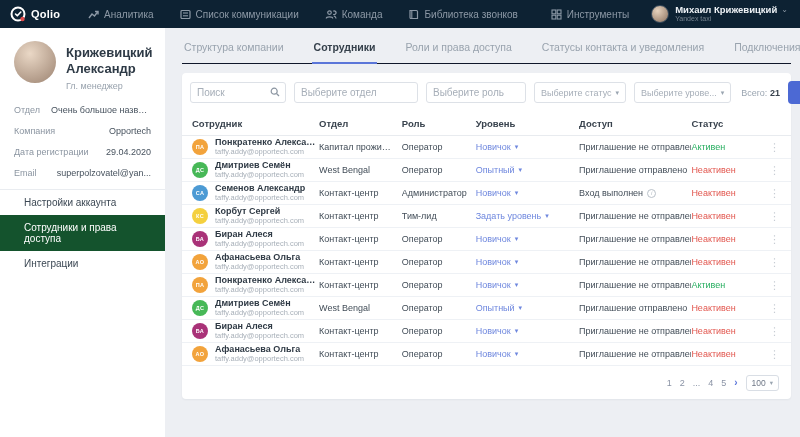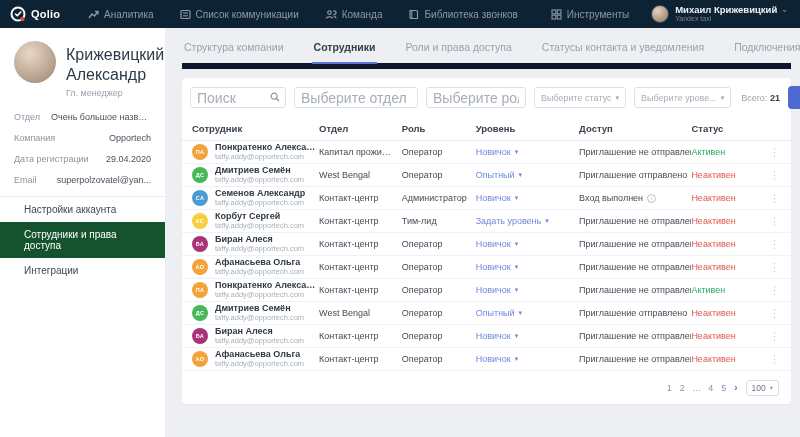--- a/index.html
+++ b/index.html
@@ -25,41 +25,41 @@
   .user-company { color: #76838f; font-size: 7px; }
 
   
   .shell { display: flex; height: 409px; }
   .sidebar { width: 165px; background: #fff; flex: 0 0 165px; }
   .main { flex: 1; background: #edeff3; overflow: hidden; }
 
   
   .profile { display: flex; gap: 10px; padding: 13px 12px 10px 14px; align-items: flex-start; }
   .profile-photo { width: 42px; height: 42px; border-radius: 50%; background: radial-gradient(circle at 38% 30%, #ead8c6, #9b8270); flex: 0 0 42px; }
-  .profile-name { font-size: 16px; font-weight: 400; color: #2e3a46; line-height: 1.25; margin-top: 4px; }
+  .profile-name { font-size: 13px; font-weight: 700; color: #2e3a46; line-height: 1.25; margin-top: 4px; }
   .profile-role { font-size: 9px; color: #98a2ad; margin-top: 3px; }
   .details { padding: 4px 14px 0 14px; }
   .detail-row { display: flex; justify-content: space-between; align-items: baseline; margin-bottom: 11px; gap: 6px; }
   .detail-label { font-size: 9px; color: #8b95a1; white-space: nowrap; }
   .detail-value { font-size: 9px; color: #47525e; white-space: nowrap; overflow: hidden; text-overflow: ellipsis; max-width: 100px; text-align: right; }
   .settings-divider { border-top: 1px solid #e9ecf0; margin-top: 4px; }
   .settings-title { font-size: 8.5px; letter-spacing: 1.3px; color: #9aa5b1; margin: 13px 0 9px 14px; }
   .settings-item { font-size: 10px; color: #3c4854; padding: 7px 10px 7px 24px; cursor: pointer; }
   .settings-item.active { background: #14532d; color: #ffffff; }
 
   
   .tabs-wrap { padding: 13px 9px 0 17px; }
-  .tabs { display: flex; gap: 26px; border-bottom: 6px solid #0f172a; }
+  .tabs { display: flex; gap: 26px; border-bottom: 1px solid #0f172a; }
   .tab { font-size: 10.5px; color: #99a3ae; padding: 0 2px 9px 2px; cursor: pointer; white-space: nowrap; }
   .tab.active { color: #343f4a; font-weight: 700; border-bottom: 2px solid #5b76d9; margin-bottom: -1px; }
 
   
   .card { background: #fff; border-radius: 4px; margin: 9px 9px 0 17px; box-shadow: 0 1px 2px rgba(16,30,54,.05); }
   .filters { display: flex; align-items: center; gap: 8px; padding: 8px 8px 7px 8px; }
-  .tinput { height: 21px; border: 1px solid #dde1e7; border-radius: 3px; font-size: 14px; padding: 0 6px; color: #39434e; font-family: "Liberation Sans", sans-serif; outline: none; background: #fff; }
+  .tinput { height: 21px; border: 1px solid #dde1e7; border-radius: 3px; font-size: 10px; padding: 0 6px; color: #39434e; font-family: "Liberation Sans", sans-serif; outline: none; background: #fff; }
   .tinput::placeholder { color: #a6aeb8; }
   .search-wrap { position: relative; }
   .search-wrap input { width: 96px; padding-right: 20px; }
   .search-icon { position: absolute; right: 6px; top: 5px; }
   .in-dept { width: 124px; }
   .in-role { width: 100px; }
   .fselect { width: 106px; height: 21px; border: 1px solid #dde1e7; border-radius: 3px; display: flex; align-items: center; justify-content: space-between; padding: 0 6px; cursor: pointer; background: #fff; }
   .fselect .ph { font-size: 9px; color: #a6aeb8; white-space: nowrap; overflow: hidden; text-overflow: ellipsis; }
   .fselect .caret { font-size: 7px; color: #9aa5b1; margin-left: 4px; }
   .total { font-size: 9px; color: #9aa5b1; margin-left: 2px; white-space: nowrap; }

